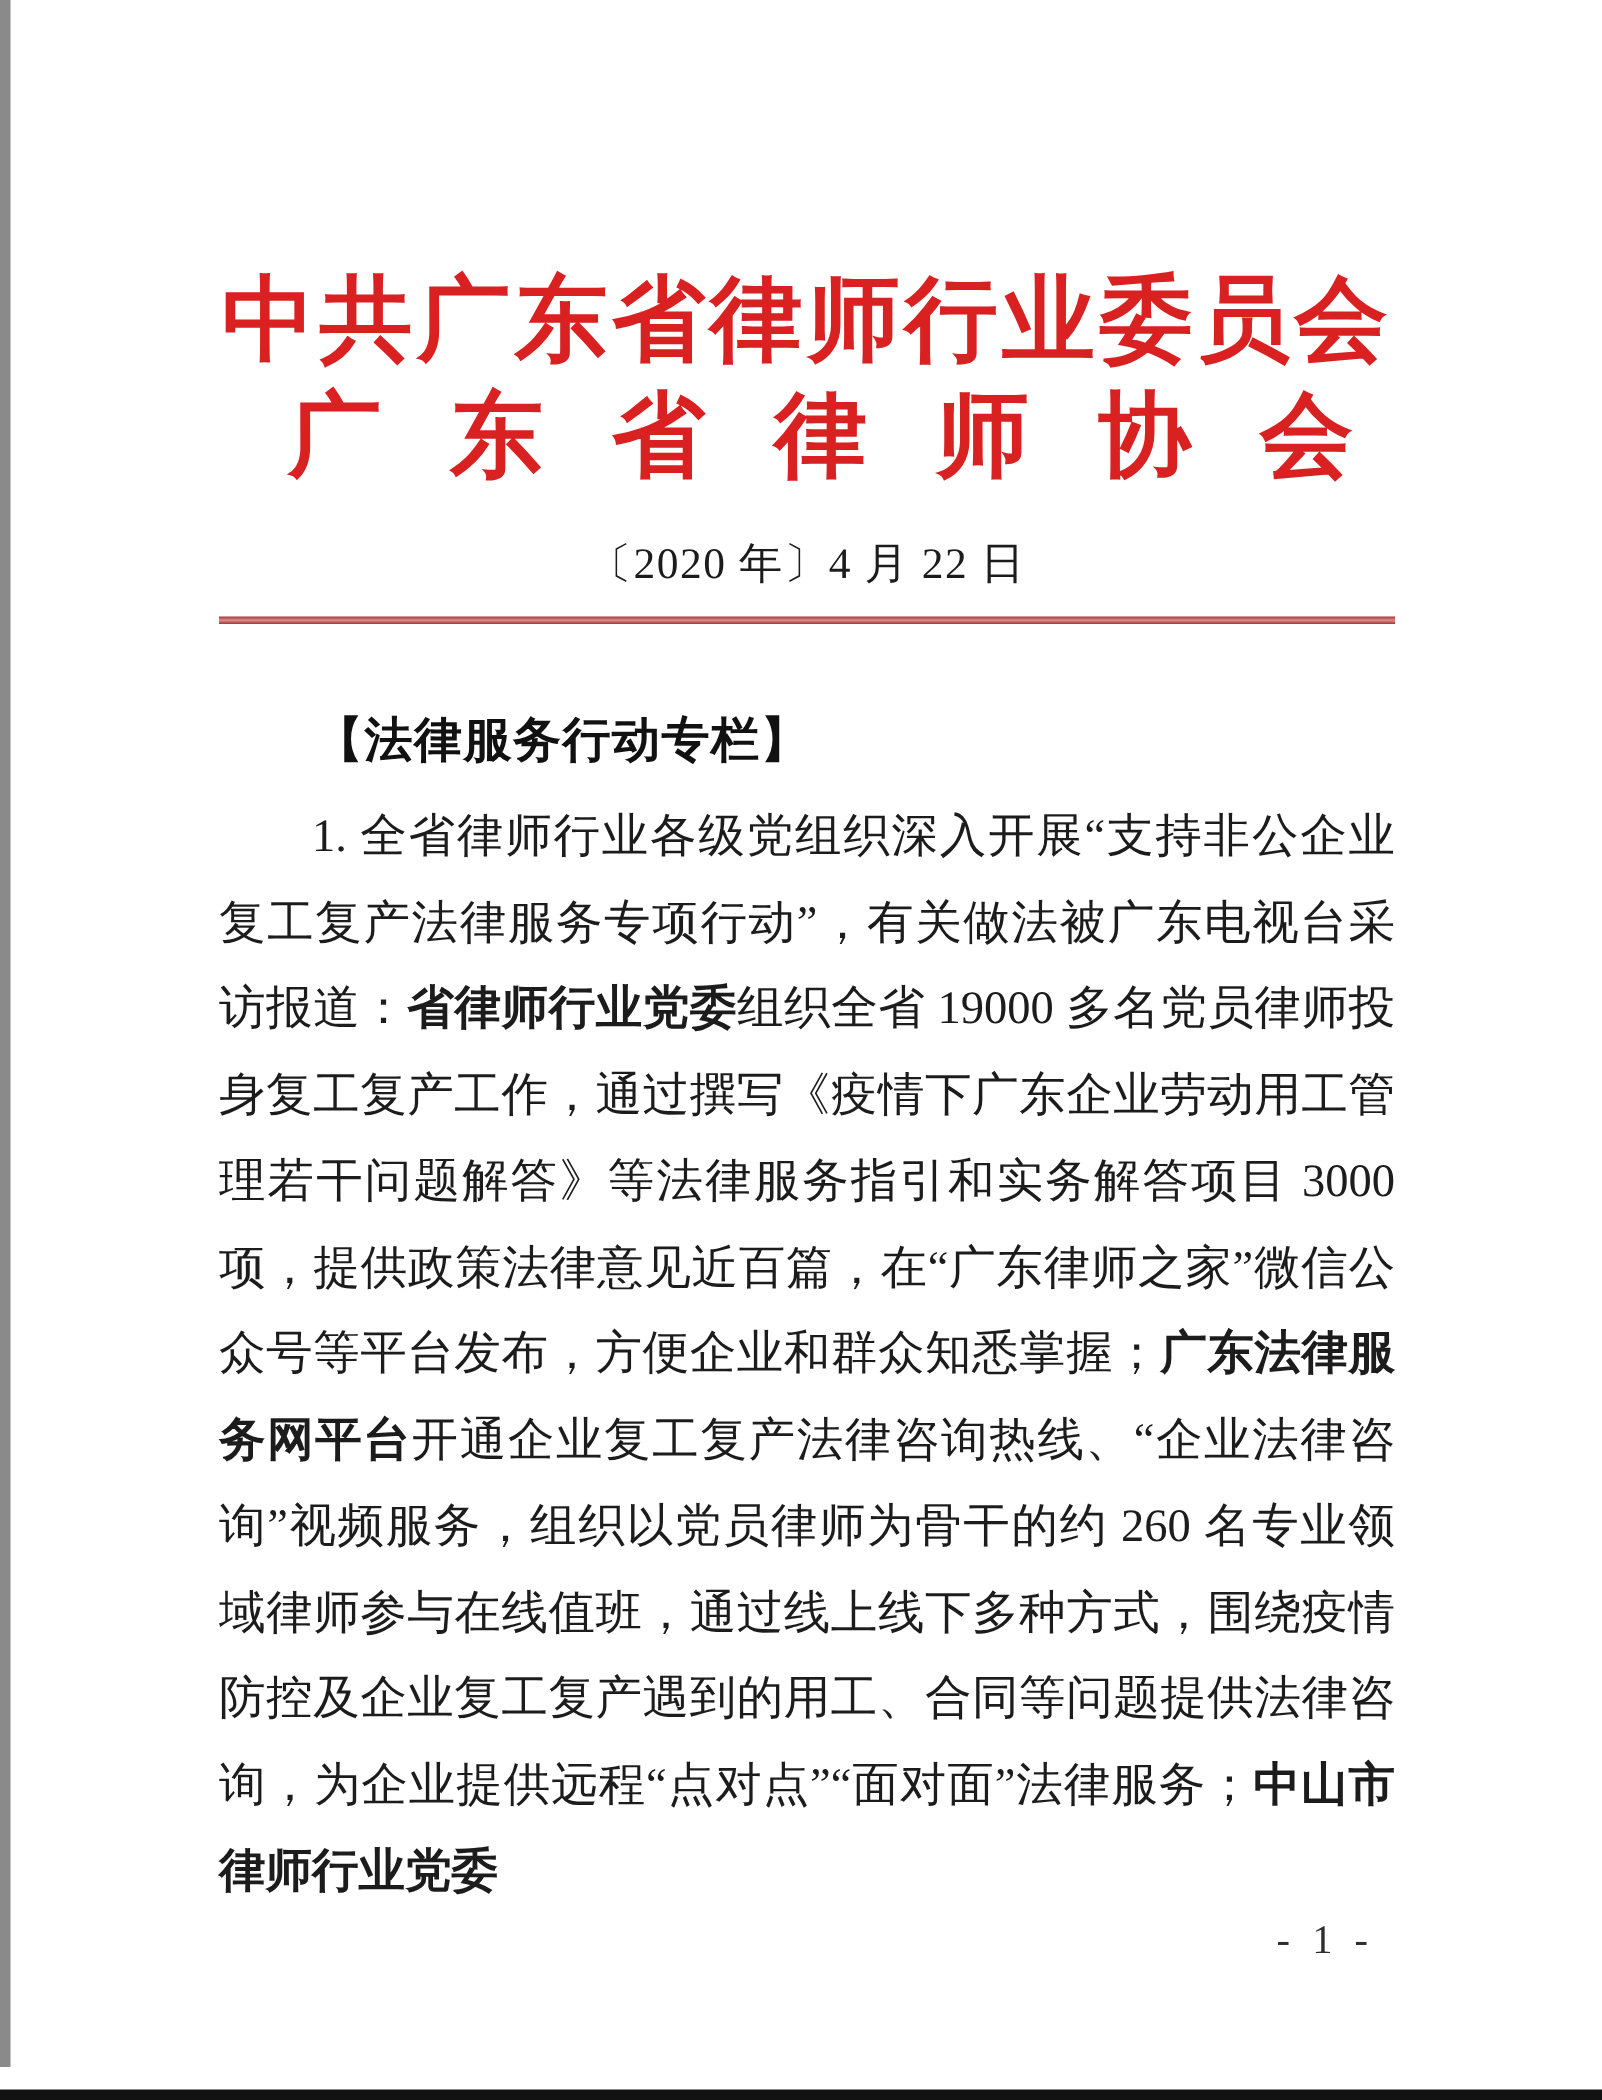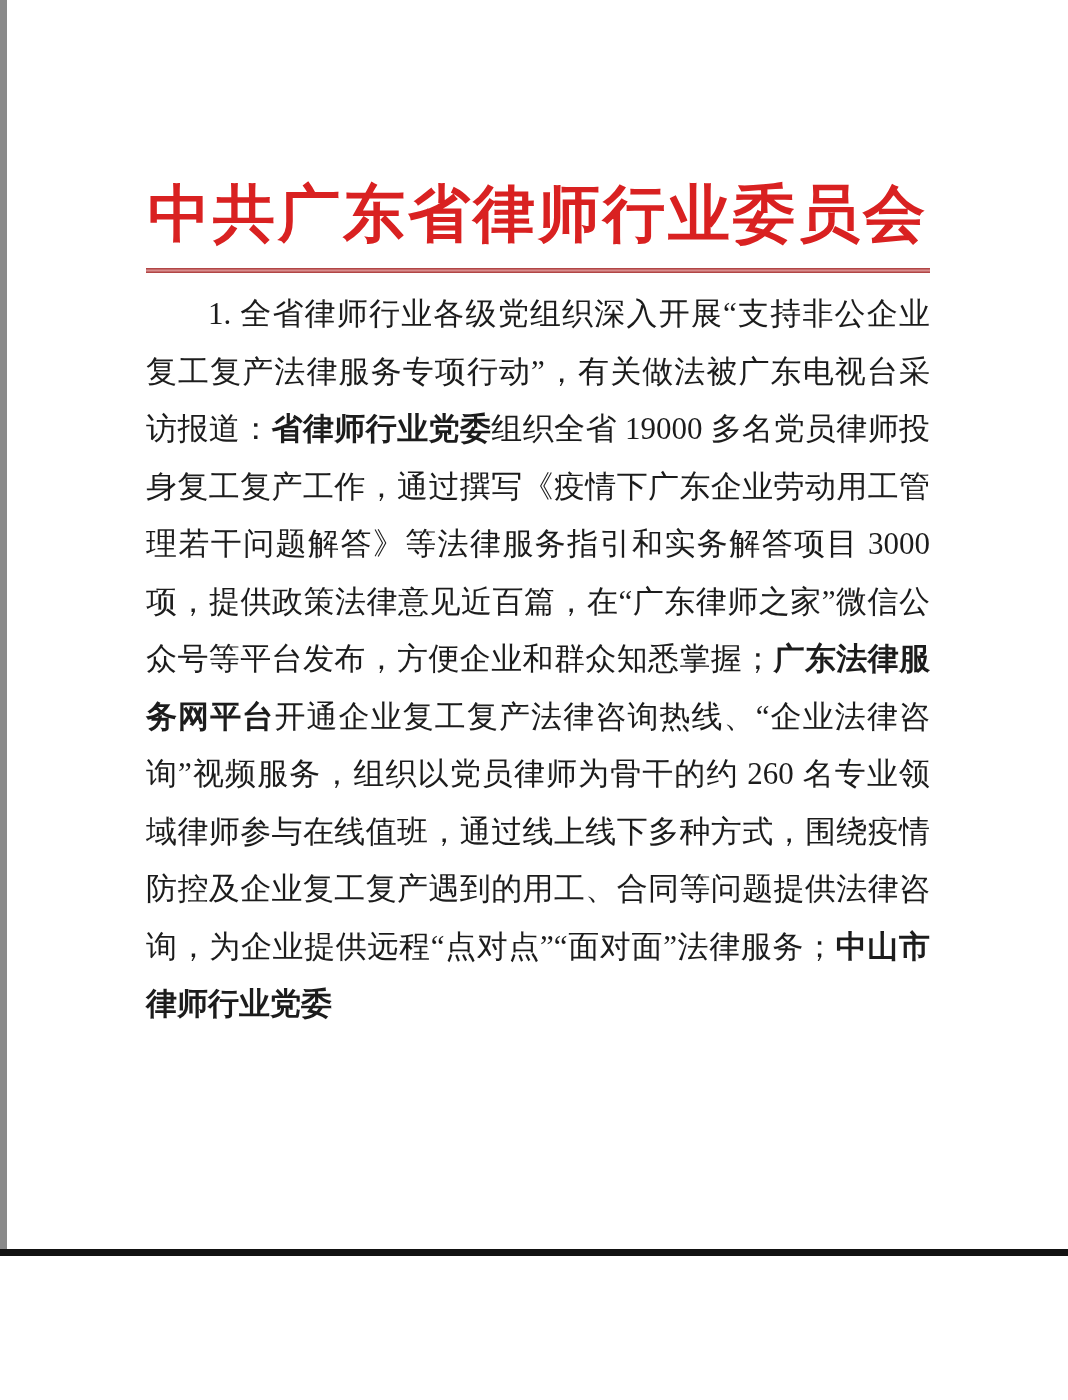--- a/index.html
+++ b/index.html
@@ -6,21 +6,21 @@
     --title_red:#d92121;
     --rule_dark:#a83434;
     --rule_light:#d98e8e;
     --text_black:#1c1c1c;
     --edge_gray:#8a8a8a;
     --bottom_black:#121212;
   }
   html,body{margin:0;padding:0;background:#ffffff;}
   .page{
     position:relative;
-    width:1068px;height:1256px;
+    width:1068px;height:1400px;
     background:#ffffff;
     overflow:hidden;
     font-family:"Liberation Serif","DejaVu Serif",serif;
     color:var(--text_black);
   }
   .edge-strip{
     position:absolute;left:0;top:0;
     width:7px;height:1378px;
     background:var(--edge_gray);
   }
@@ -103,27 +103,30 @@
 <body>
 
 <div class="page">
 
   <div class="edge-strip"></div>
 
   <div class="content">
 
     <header class="masthead">
       <h1 class="title-line title-1">中共广东省律师行业委员会</h1>
+      <h1 class="title-line title-2">广东省律师协会</h1>
 
 
+      <div class="date">〔2020 年〕4 月 22 日</div>
 
       <div class="rule"></div>
     </header>
 
     <main>
+      <h2 class="section-heading">【法律服务行动专栏】</h2>
 
       <p class="para">
         <span>1. 全省律师行业各级党组织深入开展“支持非公企业复工复产法律服务专项行动”，有关做法被广东电视台采访报道：</span><span class="bold">省律师行业党委</span><span>组织全省 19000 多名党员律师投身复工复产工作，通过撰写《疫情下广东企业劳动用工管理若干问题解答》等法律服务指引和实务解答项目 3000 项，提供政策法律意见近百篇，在“广东律师之家”微信公众号等平台发布，方便企业和群众知悉掌握；</span><span class="bold">广东法律服务网平台</span><span>开通企业复工复产法律咨询热线、“企业法律咨询”视频服务，组织以党员律师为骨干的约 260 名专业领域律师参与在线值班，通过线上线下多种方式，围绕疫情防控及企业复工复产遇到的用工、合同等问题提供法律咨询，为企业提供远程“点对点”“面对面”法律服务；</span><span class="bold">中山市律师行业党委</span>
       </p>
     </main>
 
     <div class="pagenum">- 1 -</div>
 
   </div>
 

